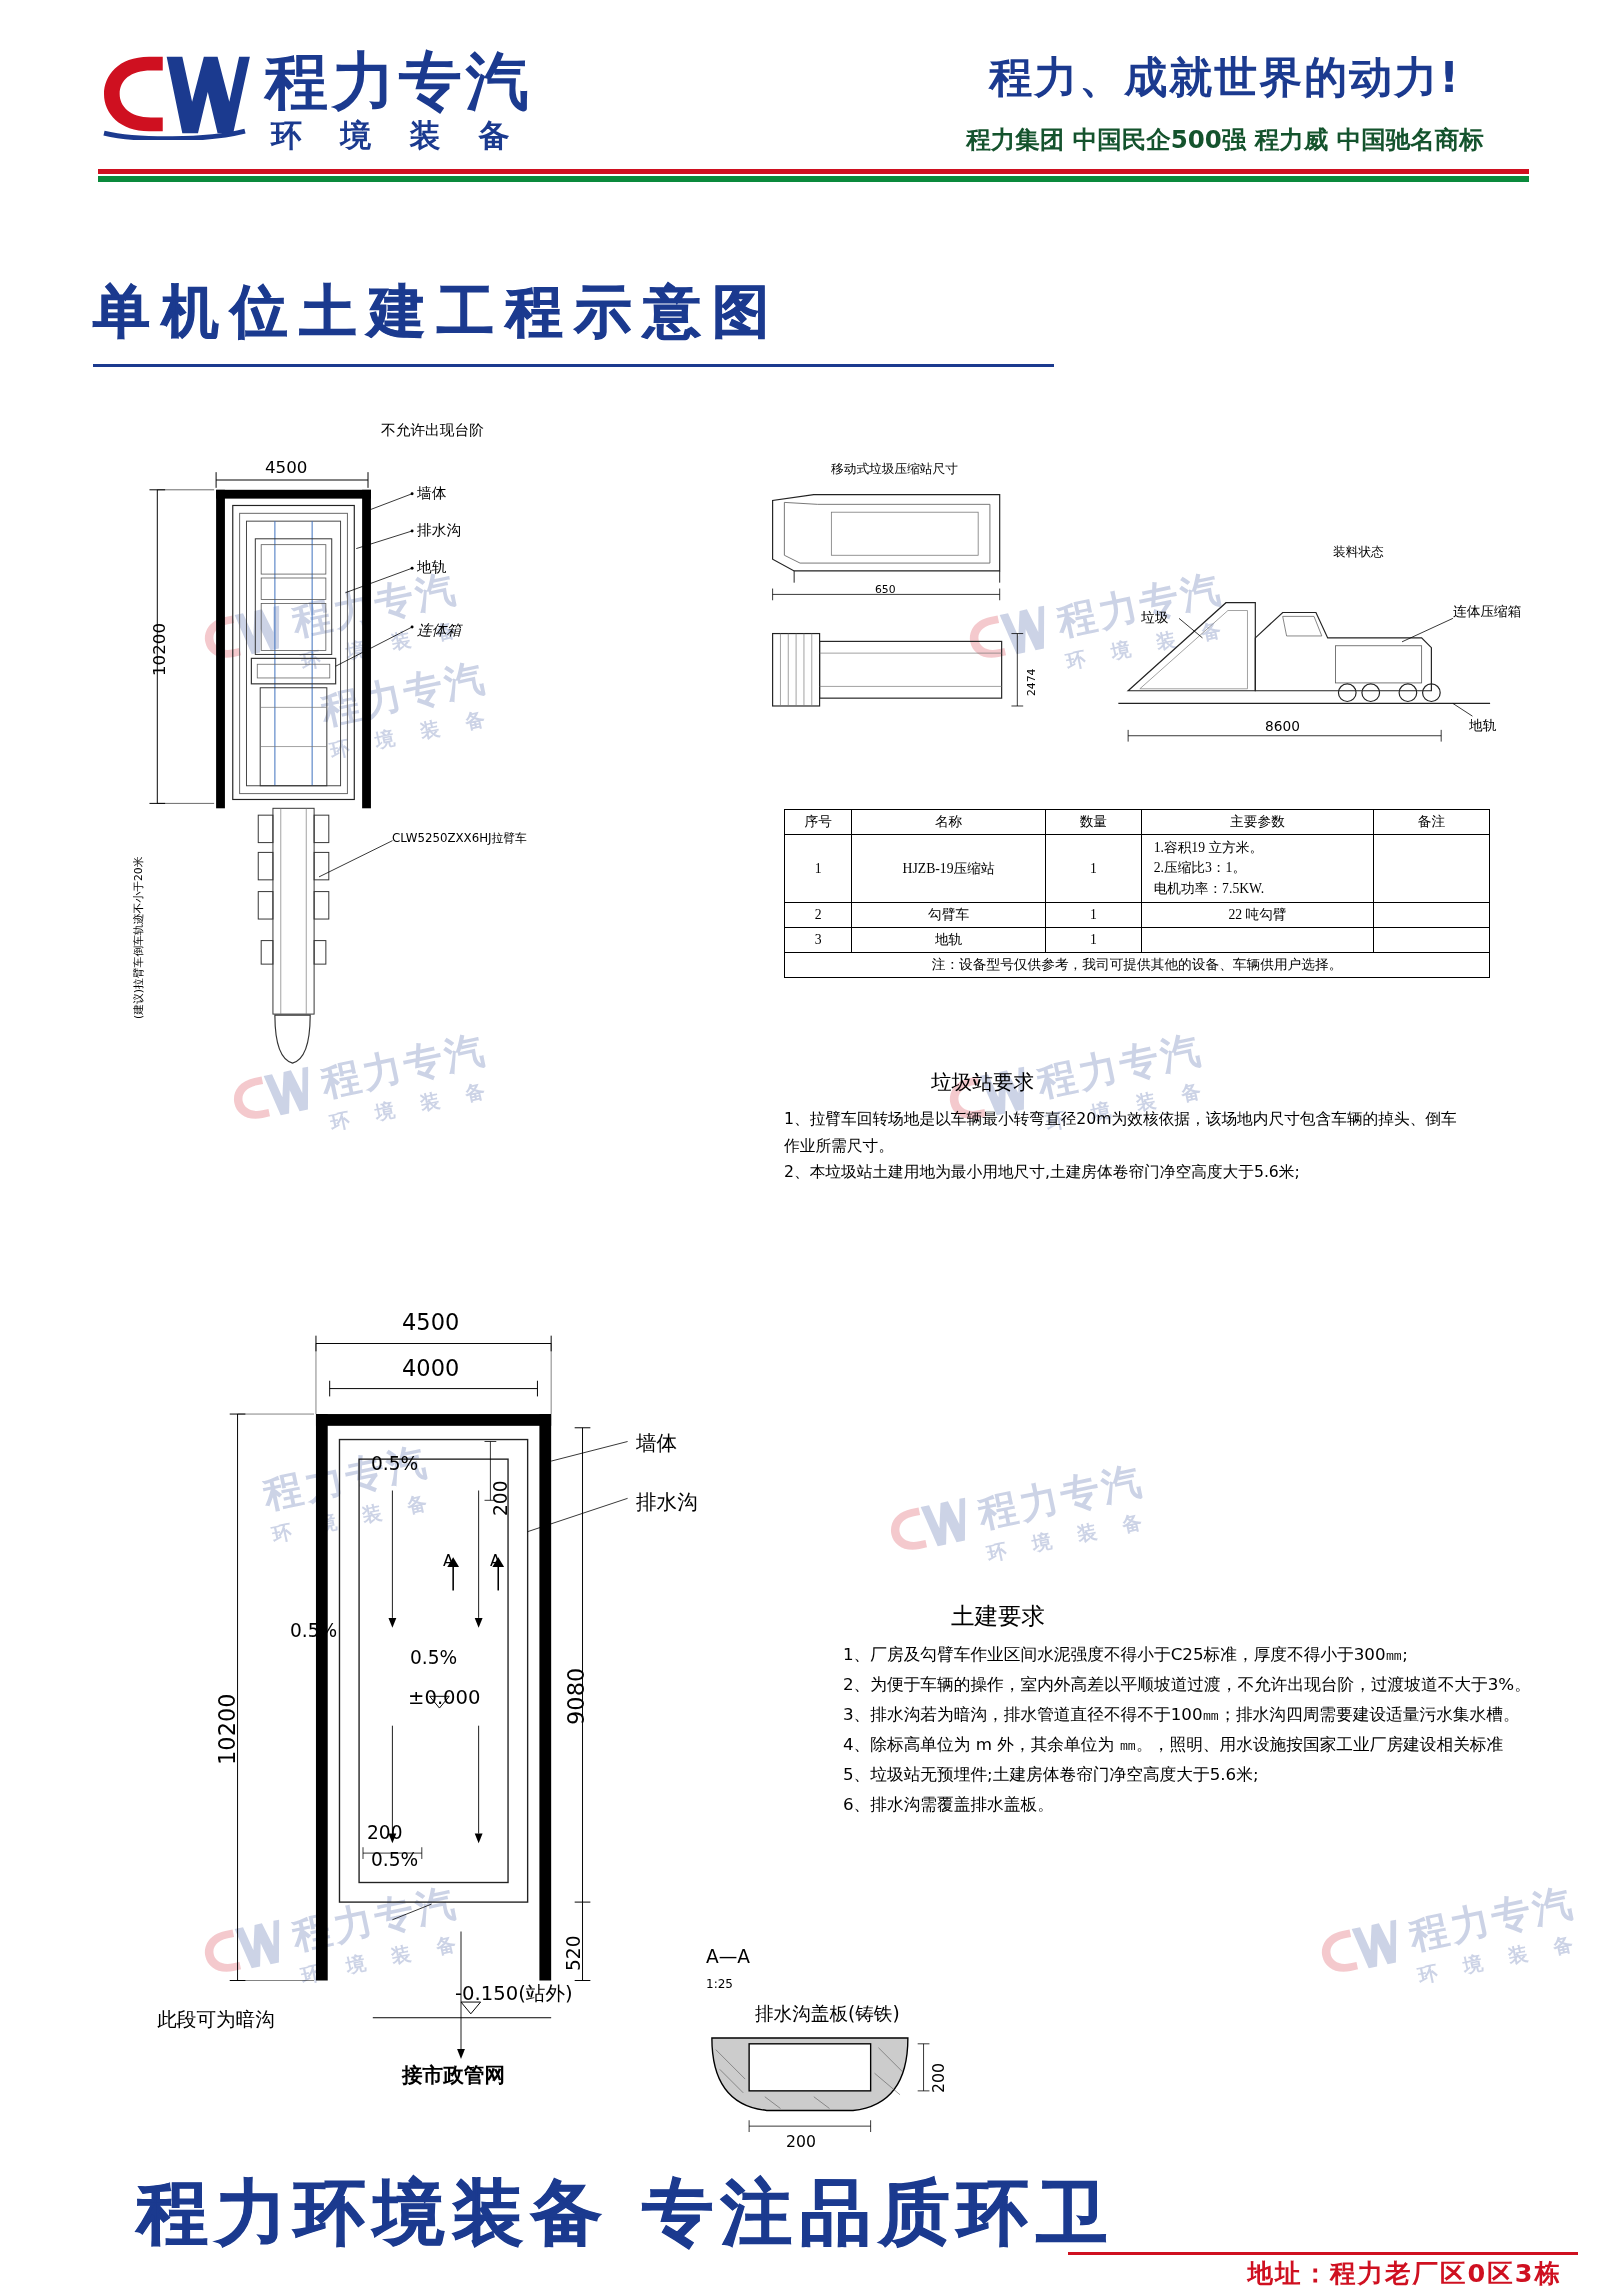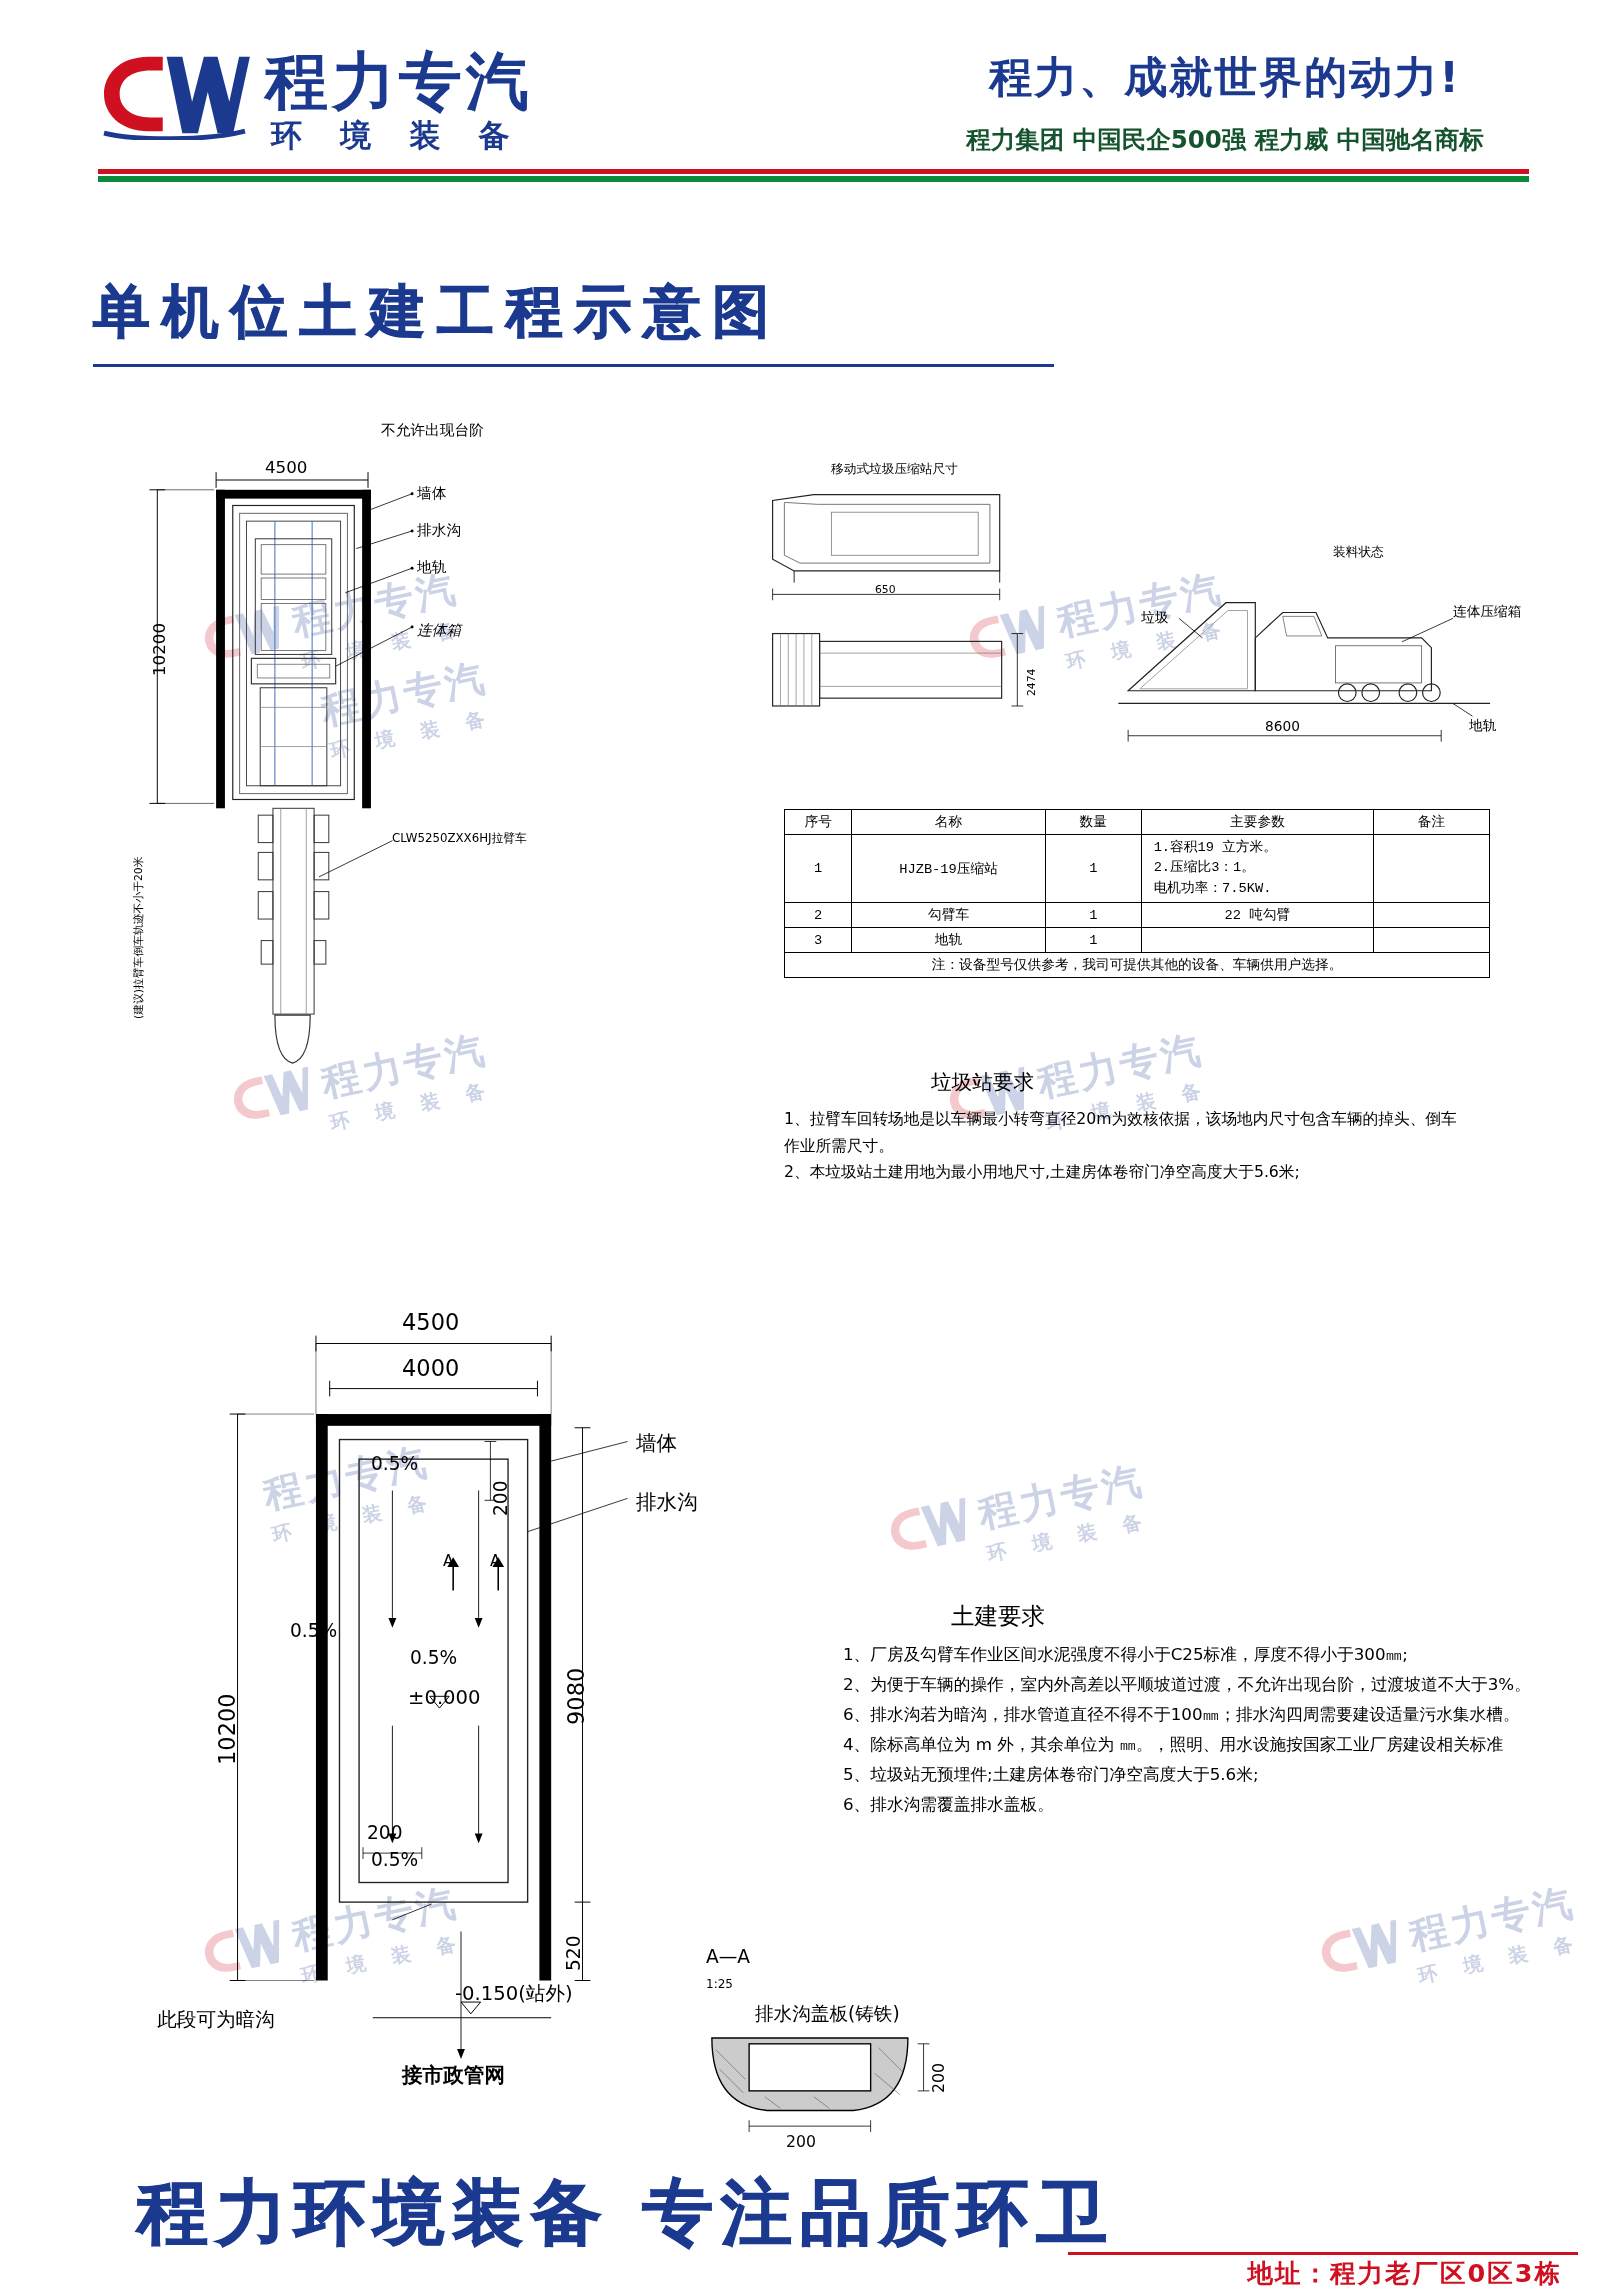--- a/index.html
+++ b/index.html
@@ -35,21 +35,21 @@
   .lbl-b{position:absolute;font-size:14.7px;color:#000;white-space:nowrap;font-family:"DejaVu Sans",sans-serif;}
   .rot{transform-origin:0 0;transform:rotate(-90deg);}
 
   
   .wm{position:absolute;opacity:.22;pointer-events:none;user-select:none;transform:rotate(-12deg);}
   .wm .wm-txt{font-size:39px;font-weight:bold;color:#1b3a8f;letter-spacing:2.9px;font-family:"DejaVu Sans",sans-serif;white-space:nowrap;}
   .wm .wm-sub{font-size:19.6px;font-weight:bold;color:#1b3a8f;letter-spacing:9.8px;font-family:"DejaVu Sans",sans-serif;white-space:nowrap;}
   .wm .wm-mark{position:absolute;left:-93px;top:2px;width:83px;height:51px;}
 
   
-  table.spec{position:absolute;border-collapse:collapse;font-family:Liberation Mono, monospace;}
+  table.spec{position:absolute;border-collapse:collapse;font-family:Liberation Serif, serif;}
   table.spec td,table.spec th{border:1px solid #000;font-size:13.7px;text-align:center;padding:2.9px 3.9px;font-weight:normal;}
 
   
   .req-title{position:absolute;font-size:20.6px;font-family:"DejaVu Sans",sans-serif;}
   .req-body{position:absolute;font-size:15.7px;line-height:26.5px;font-family:"DejaVu Sans",sans-serif;}
 
   
   .footer{position:absolute;left:0;top:2166px;width:1621px;height:126px;}
   .footer-main{position:absolute;left:137px;top:0px;font-size:71px;font-weight:bold;color:#1b3a8f;letter-spacing:7.8px;font-family:"DejaVu Sans",sans-serif;-webkit-text-stroke:1px #1b3a8f;}
   .footer-addr{position:absolute;right:59px;top:90px;font-size:25.5px;font-weight:bold;color:#cf1020;letter-spacing:2px;font-family:"DejaVu Sans",sans-serif;}
@@ -455,21 +455,21 @@
     <line x1="168" y1="92" x2="168" y2="104" stroke="#000" stroke-width="0.8"></line>
   </svg>
   <div class="lbl-b rot" style="left:223px;top:147px;font-size:15.7px;">200</div>
   <div class="lbl-b" style="left:80px;top:186px;font-size:15.7px;">200</div>
 </div>
 
 <div class="req-title" style="left:951px;top:1600px;font-size:23.5px;">土建要求</div>
 <div class="req-body" style="left:843px;top:1639px;width:716px;font-size:16.7px;line-height:30px;">
   <div>1、厂房及勾臂车作业区间水泥强度不得小于C25标准，厚度不得小于300㎜;</div>
   <div>2、为便于车辆的操作，室内外高差以平顺坡道过渡，不允许出现台阶，过渡坡道不大于3%。</div>
-  <div>6、排水沟若为暗沟，排水管道直径不得不于100㎜；排水沟四周需要建设适量污水集水槽。</div>
+  <div>3、排水沟若为暗沟，排水管道直径不得不于100㎜；排水沟四周需要建设适量污水集水槽。</div>
   <div>4、除标高单位为 m 外，其余单位为 ㎜。，照明、用水设施按国家工业厂房建设相关标准</div>
   <div>5、垃圾站无预埋件;土建房体卷帘门净空高度大于5.6米;</div>
   <div>6、排水沟需覆盖排水盖板。</div>
 </div>
 
 <div class="footer">
   <div class="footer-main">程力环境装备 专注品质环卫</div>
   <div class="footer-rule"></div>
   <div class="footer-addr">地址：程力老厂区0区3栋</div>
 </div>

